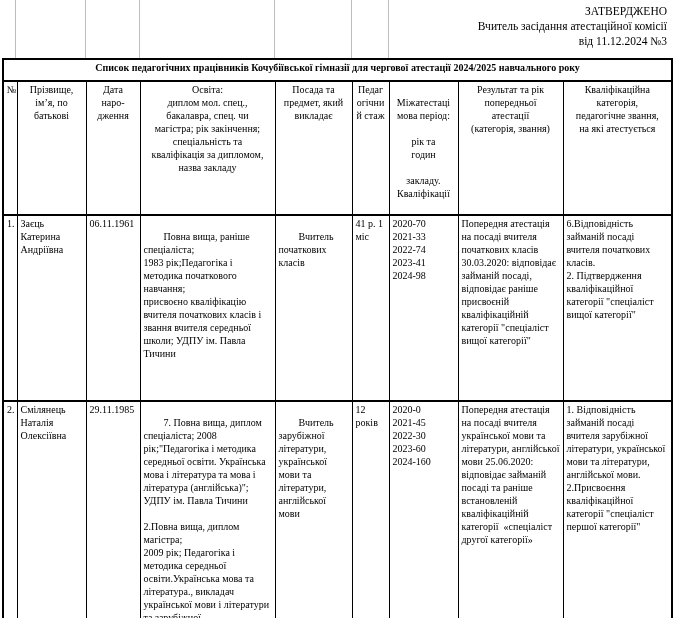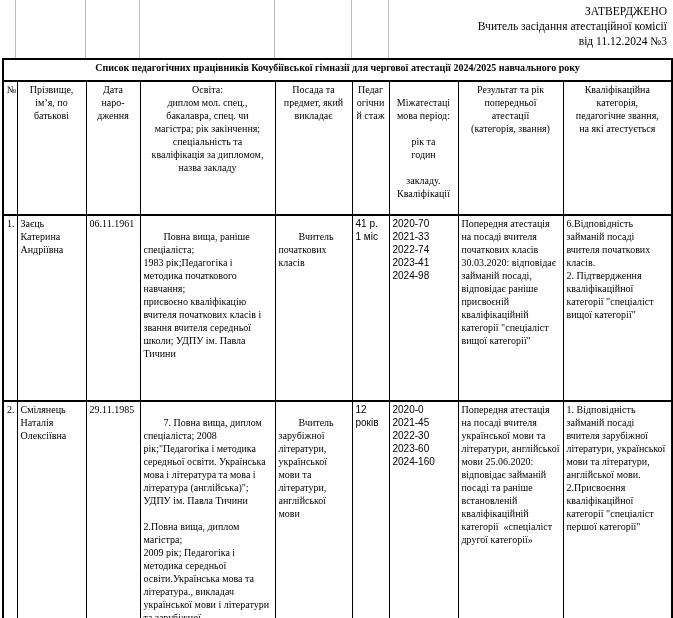--- a/index.html
+++ b/index.html
@@ -51,21 +51,21 @@
     vertical-align:middle;
     text-align:center;
     white-space:pre-line;
     padding:2px 1px;
   }
   .b { font-weight:normal; }
   td.cell { white-space:pre-wrap; }
   td.num-cell { padding:1px 1px 1px 2px; }
   td.center { text-align:left; }
   td.sans {
-    font-family:Liberation Sans, sans-serif;
+    font-family:Liberation Serif, serif;
     font-size:9.5px;
     line-height:13px;
     padding-top:3px;
   }
   td.period { line-height:15.5px; padding-left:4px; }
   tr.title-row   { height:22px; }
   tr.hdr-row     { height:96px; }
   tr.row-1       { height:152px; }
   tr.row-2       { height:185px; }
 </style>

